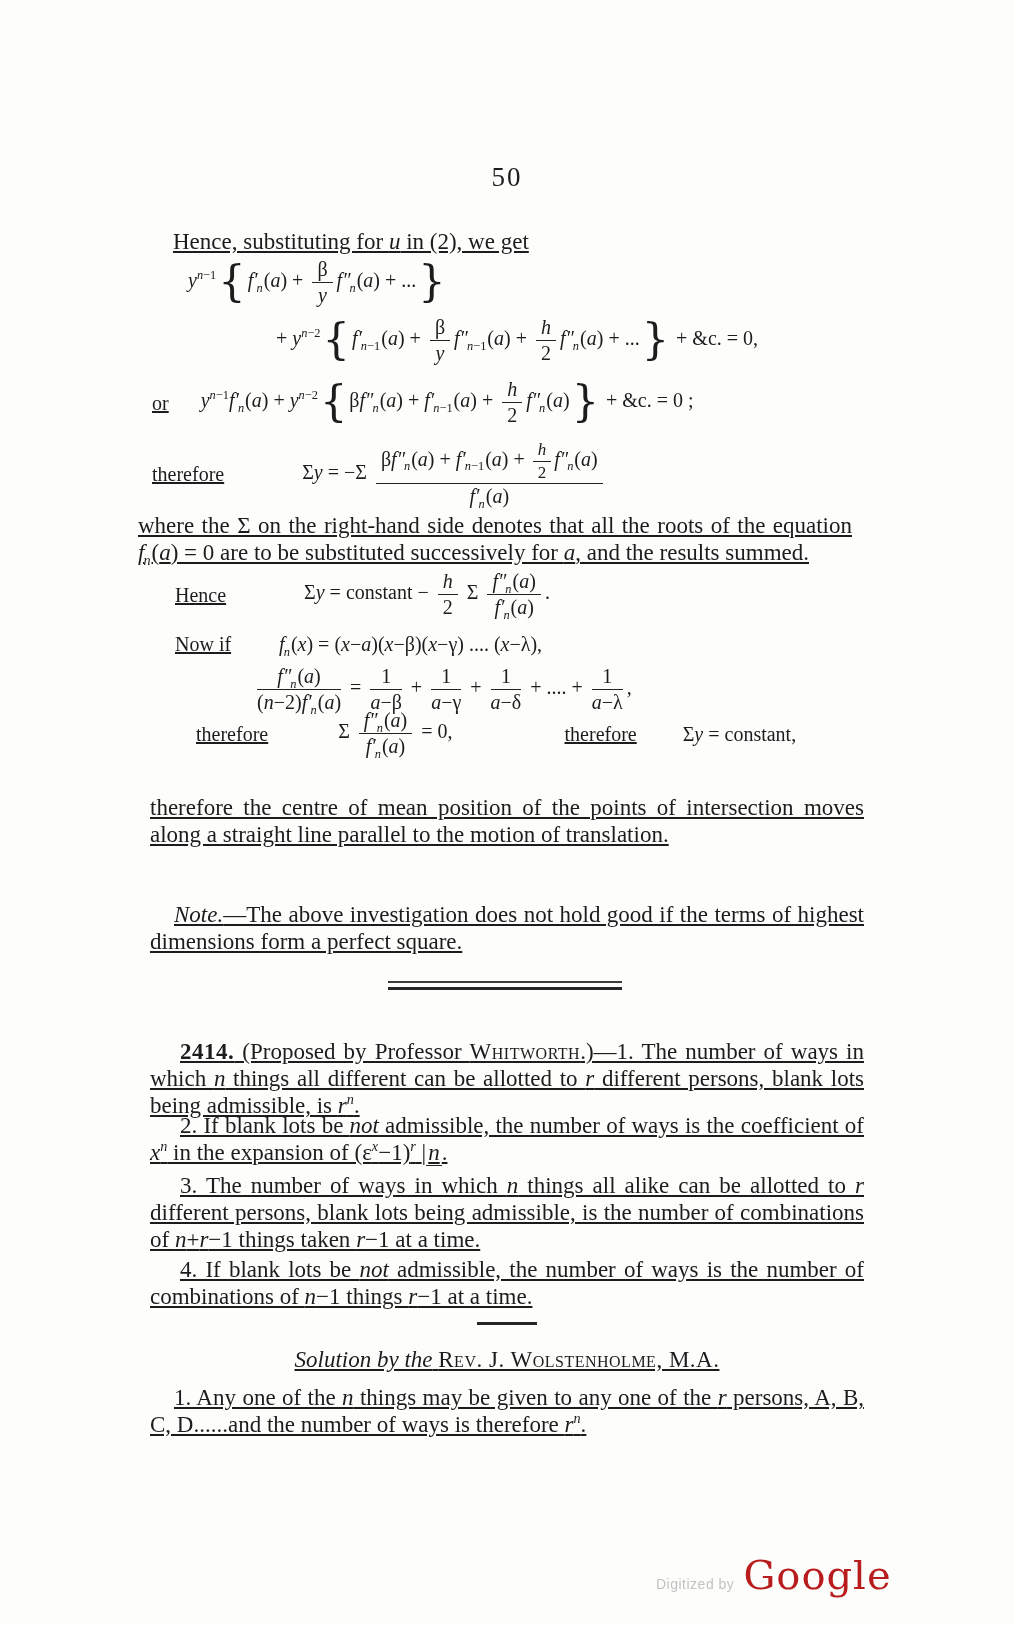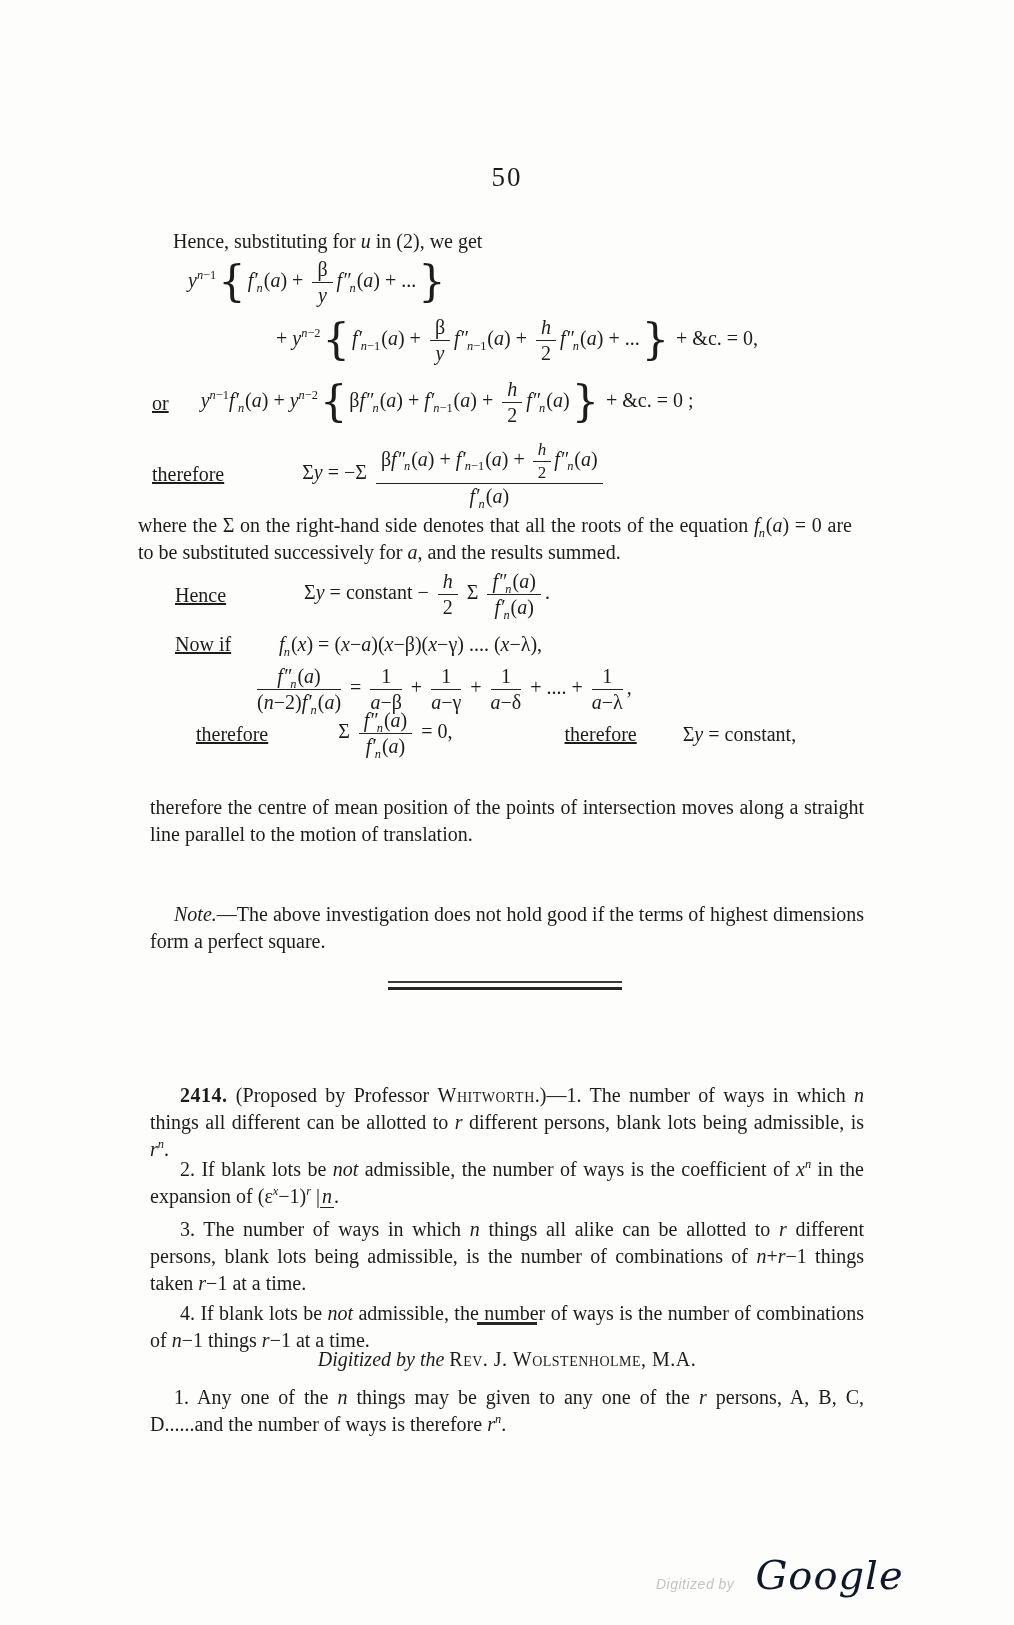--- a/index.html
+++ b/index.html
@@ -1,44 +1,44 @@
 <!DOCTYPE html>
 <html><head>
 <meta charset="utf-8">
 <style>
   html,body{margin:0;padding:0;background:#fdfdfc;}
   body{width:1014px;height:1625px;position:relative;overflow:hidden;
        font-family:"Liberation Serif",serif;color:#1c1c1c;
        -webkit-font-smoothing:antialiased;}
   .abs{position:absolute;}
-  .para{width:714px;font-size:20px;line-height:27px;text-align:justify;}
+  .para{width:714px;font-size:23px;line-height:27px;text-align:justify;text-decoration:underline;}
   .noj{text-align:left;}
   .indent{text-indent:24px;}
-  .indent2{text-indent:30px;margin-top:44px;}
+  .indent2{text-indent:30px;}
   .eqrow{white-space:nowrap;font-size:20px;line-height:1;}
   .eqlabel{display:inline-block;vertical-align:middle;text-decoration:underline;}
   .eq{display:inline-block;vertical-align:middle;}
   .it{font-style:italic;}
   .bd{font-weight:bold;letter-spacing:0.5px;}
   .sc{font-variant:small-caps;letter-spacing:0.5px;}
   sup{font-size:0.62em;vertical-align:0.62em;line-height:0;text-align:center;}
   sub{font-size:0.62em;vertical-align:-0.38em;line-height:0;margin-left:-1px;margin-right:1px;}
   .frac{display:inline-block;text-align:center;vertical-align:middle;margin:0 4px;line-height:1.15;}
   .frac .num{display:block;border-bottom:1.6px solid #222;padding:0 5px 1px;}
   .frac .den{display:block;padding-top:1px;}
   .frac .frac{font-size:0.85em;margin:0 3px;}
   .big{font-family:"DejaVu Serif",serif;font-size:215%;font-weight:300;
        vertical-align:middle;line-height:0;margin:0 2px;position:relative;top:-2px;}
   .fact .u{border-bottom:1.5px solid #222;padding:0 2px;}
   .pageno{font-size:27px;letter-spacing:2px;}
   .rule-double{height:4px;border-top:2px solid #3c3c3c;border-bottom:3px solid #262626;}
   .rule-short{height:3px;background:#262626;}
-  .wm{display:flex;align-items:baseline;font-style:italic;}
+  .wm{display:flex;align-items:baseline;}
   .wm-small{font-family:"Liberation Sans",sans-serif;font-size:14px;color:#c3c3c3;letter-spacing:0.5px;}
-  .wm-logo{font-family:"DejaVu Serif",serif;font-size:40px;color:#0f172a;letter-spacing:1px;margin-left:21px;font-weight:400;text-align:right;}
+  .wm-logo{font-family:"DejaVu Serif",serif;font-size:40px;color:#b91c1c;letter-spacing:1px;margin-left:9px;font-weight:400;text-align:right;}
 </style>
 </head>
 <body>
 
 <div class="abs pageno" style="top:162px;left:0;width:1014px;text-align:center;">50</div>
 
 <div class="abs para noj" style="top:228px;left:173px;">Hence, substituting for <span class="it">u</span> in (2), we get</div>
 
 <div class="abs eqrow" style="top:258px;left:188px;"><span class="it">y</span><sup><span class="it">n</span>−1</sup><span class="big">{</span><span class="it">f′</span><sub><span class="it">n</span></sub>(<span class="it">a</span>) + <span class="frac"><span class="num">β</span><span class="den"><span class="it">y</span></span></span><span class="it">f″</span><sub><span class="it">n</span></sub>(<span class="it">a</span>) + ...<span class="big">}</span></div>
 <div class="abs eqrow" style="top:316px;left:276px;">+ <span class="it">y</span><sup><span class="it">n</span>−2</sup><span class="big">{</span><span class="it">f′</span><sub><span class="it">n</span>−1</sub>(<span class="it">a</span>) + <span class="frac"><span class="num">β</span><span class="den"><span class="it">y</span></span></span><span class="it">f″</span><sub><span class="it">n</span>−1</sub>(<span class="it">a</span>) + <span class="frac"><span class="num"><span class="it">h</span></span><span class="den">2</span></span><span class="it">f″</span><sub><span class="it">n</span></sub>(<span class="it">a</span>) + ...<span class="big">}</span> + &amp;c. = 0,</div>
@@ -73,20 +73,20 @@
 
 <div class="abs rule-double" style="top:981px;left:388px;width:234px;"></div>
 
 <div class="abs para indent2" style="top:1038px;left:150px;"><span class="bd">2414.</span>  (Proposed by Professor <span class="sc">Whitworth</span>.)—1. The number of ways in which <span class="it">n</span> things all different can be allotted to <span class="it">r</span> different persons, blank lots being admissible, is <span class="it">r</span><sup><span class="it">n</span></sup>.</div>
 <div class="abs para indent2" style="top:1112px;left:150px;">2. If blank lots be <span class="it">not</span> admissible, the number of ways is the coefficient of <span class="it">x</span><sup><span class="it">n</span></sup> in the expansion of (ε<sup><span class="it">x</span></sup>−1)<sup><span class="it">r</span></sup> <span class="fact">|<span class="u"><span class="it">n</span></span></span>.</div>
 <div class="abs para indent2" style="top:1172px;left:150px;">3. The number of ways in which <span class="it">n</span> things all alike can be allotted to <span class="it">r</span> different persons, blank lots being admissible, is the number of combinations of <span class="it">n</span>+<span class="it">r</span>−1 things taken <span class="it">r</span>−1 at a time.</div>
 <div class="abs para indent2" style="top:1256px;left:150px;">4. If blank lots be <span class="it">not</span> admissible, the number of ways is the number of combinations of <span class="it">n</span>−1 things <span class="it">r</span>−1 at a time.</div>
 
 <div class="abs rule-short" style="top:1322px;left:477px;width:60px;"></div>
 
-<div class="abs para" style="top:1346px;left:150px;text-align:center;"><span class="it">Digitized by the</span> <span class="sc">Rev. J. Wolstenholme, M.A.</span></div>
+<div class="abs para" style="top:1346px;left:150px;text-align:center;"><span class="it">Solution by the</span> <span class="sc">Rev. J. Wolstenholme, M.A.</span></div>
 
 <div class="abs para indent" style="top:1384px;left:150px;">1. Any one of the <span class="it">n</span> things may be given to any one of the <span class="it">r</span> persons, A, B, C, D......and the number of ways is therefore <span class="it">r</span><sup><span class="it">n</span></sup>.</div>
 
 <div class="abs wm" style="top:1552px;left:656px;">
   <span class="wm-small">Digitized by</span>
   <span class="wm-logo">Google</span>
 </div>
 
 </body></html>

